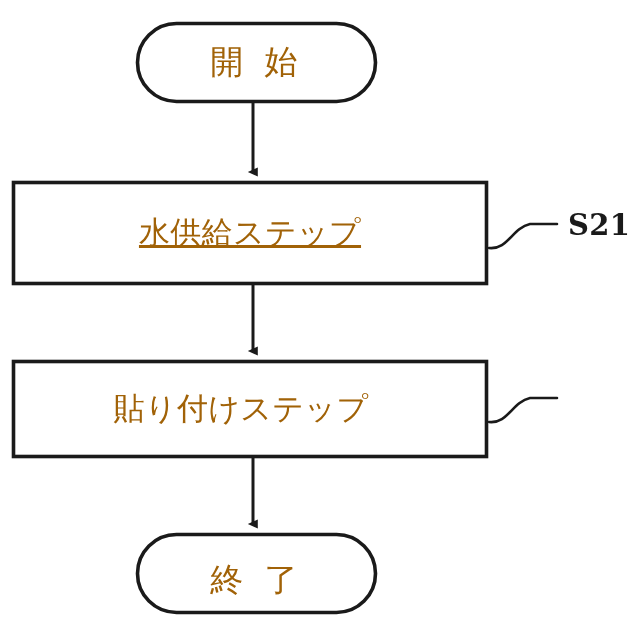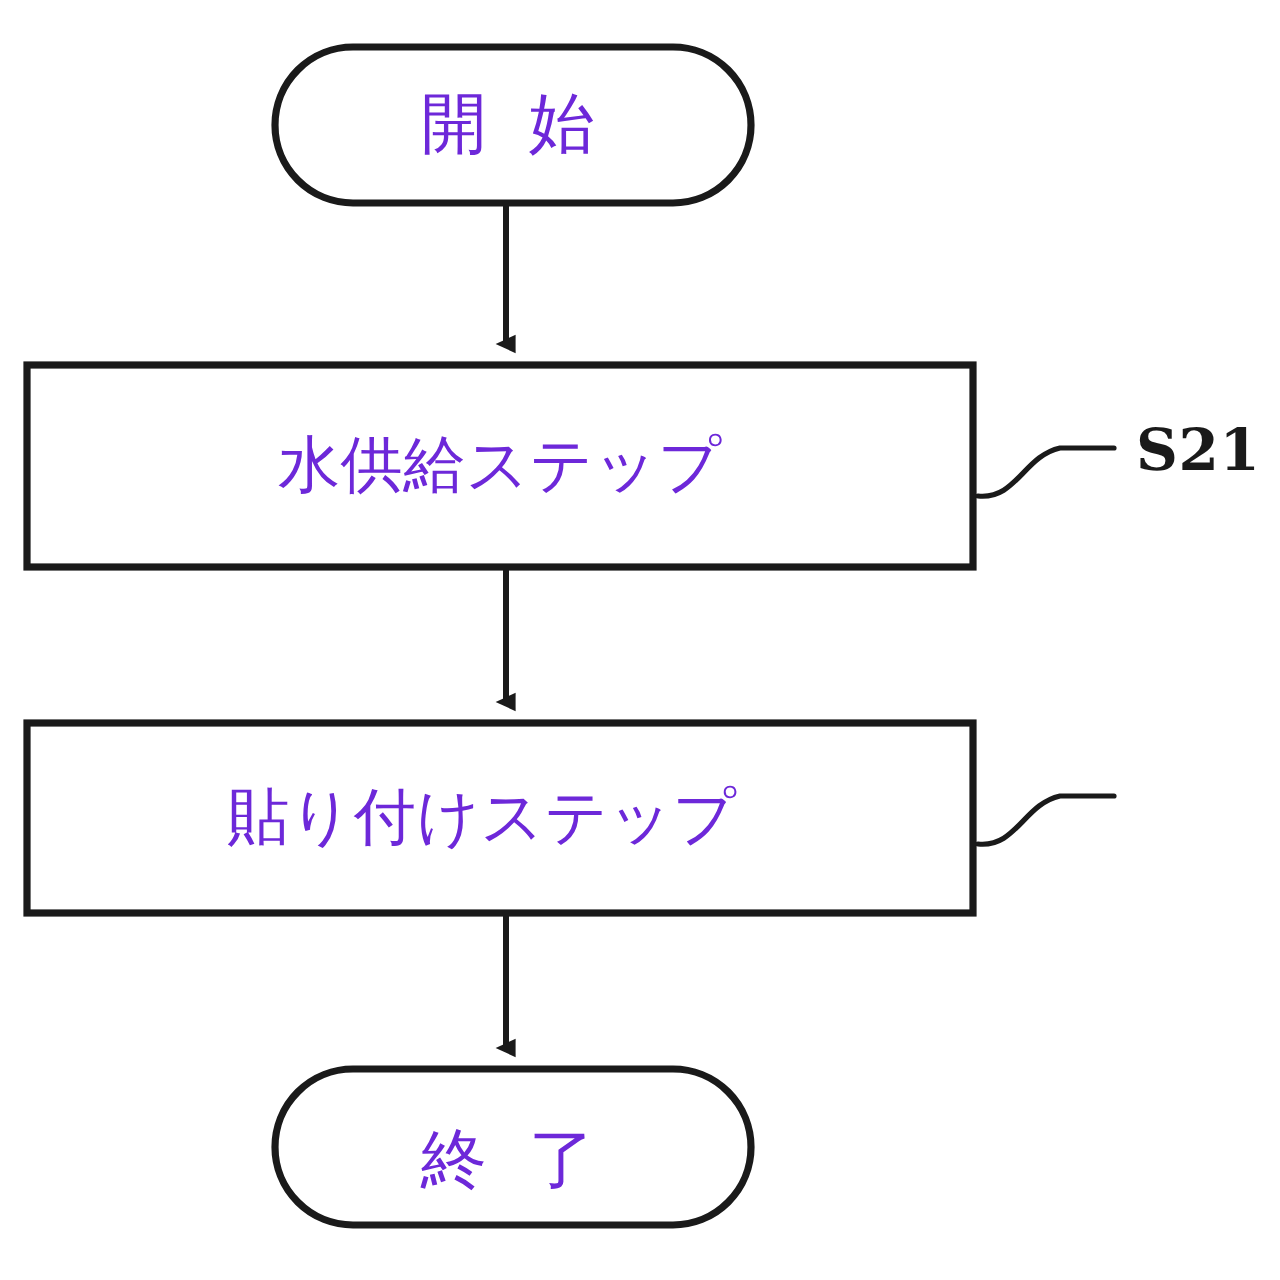--- a/index.html
+++ b/index.html
@@ -20,21 +20,21 @@
     left: 0;
     top: 0;
     width: 640px;
     height: 640px;
   }
   .node-label {
     position: absolute;
     display: flex;
     align-items: center;
     justify-content: center;
-    color: #6d28d9;
+    color: #a16207;
     white-space: nowrap;
     pointer-events: none;
   }
   .terminal-label {
     font-size: 33px;
     letter-spacing: 0.16em;
     font-weight: 400;
   }
   .process-label {
     font-size: 31px;
@@ -77,21 +77,21 @@
 
     <path d="M 489,422 C 508,424 512,402 530,398 L 557,398" fill="none" stroke="#1a1a1a" stroke-width="2.6" stroke-linecap="round"></path>
 
     <line x1="253" y1="458" x2="253" y2="524" stroke="#1a1a1a" stroke-width="3" marker-end="url(#arrowhead)"></line>
 
     <rect x="137.5" y="534.5" width="238" height="78" rx="39" ry="39" fill="#ffffff" stroke="#1a1a1a" stroke-width="3.6"></rect>
   </svg>
 
   <div class="node-label terminal-label" style="left:136px; top:22px; width:241px; height:81px;">開 始</div>
 
-  <div class="node-label process-label" style="left:12px; top:181px; width:476px; height:104px;">水供給ステップ</div>
+  <div class="node-label process-label" style="left:12px; top:181px; width:476px; height:104px;text-decoration:underline;">水供給ステップ</div>
 
   <div class="node-label process-label" style="left:12px; top:360px; width:458px; height:98px;">貼り付けステップ</div>
 
   <div class="node-label terminal-label" style="left:136px; top:533px; width:241px; height:95px;">終 了</div>
 
   <div class="ref-label" style="left:568px; top:208px;">S21</div>
 
 
 </div>
 

